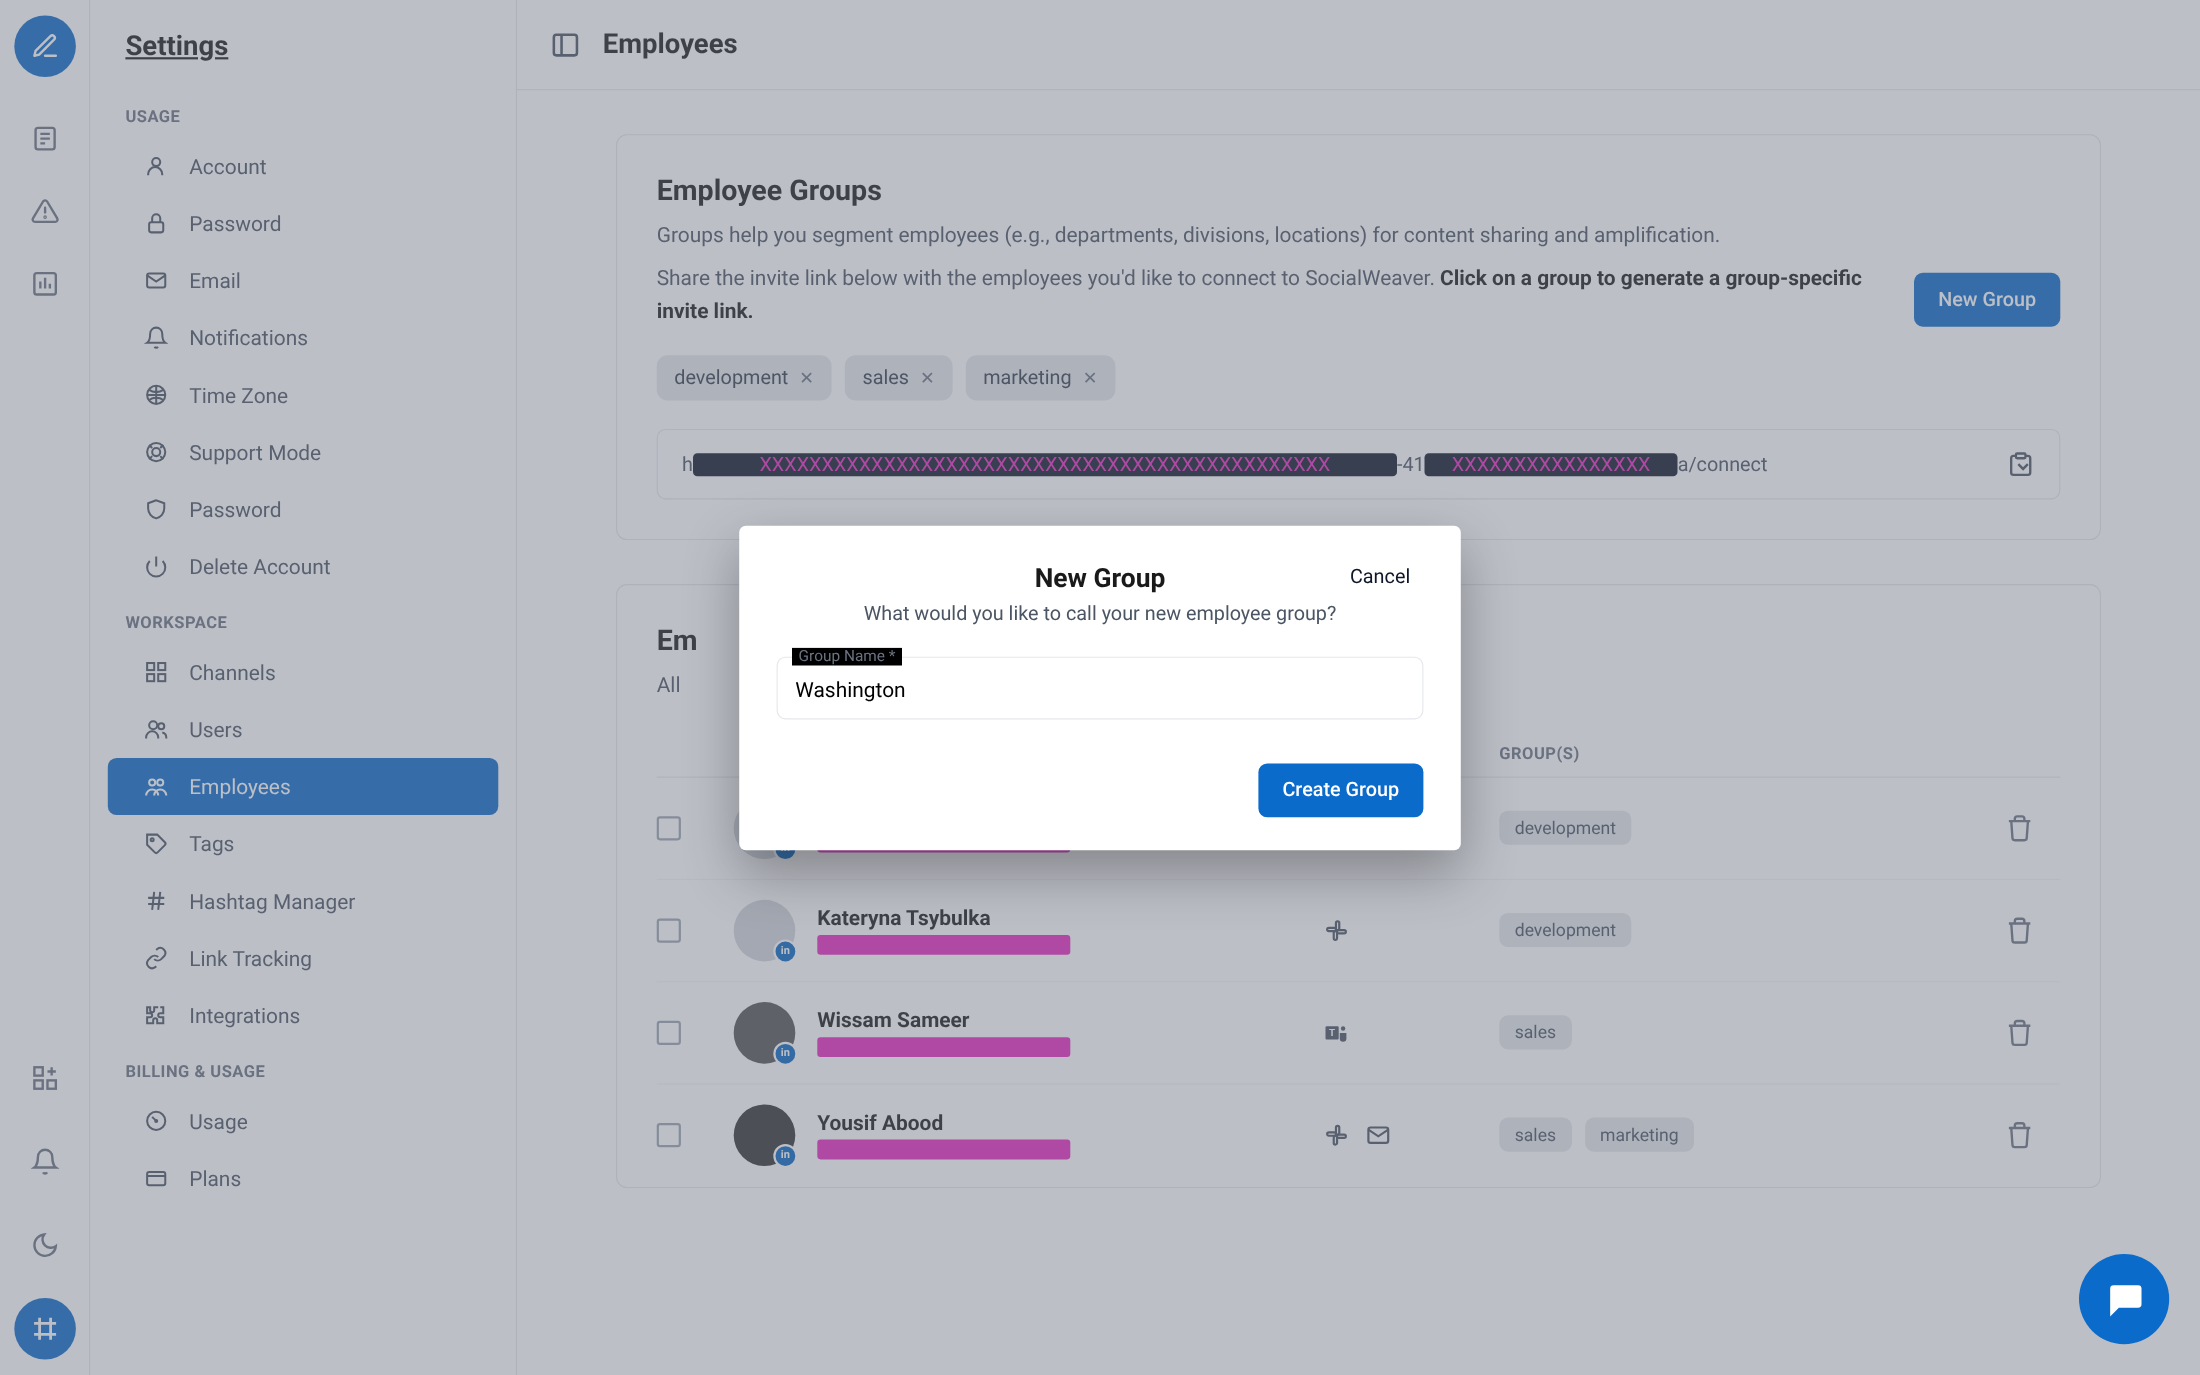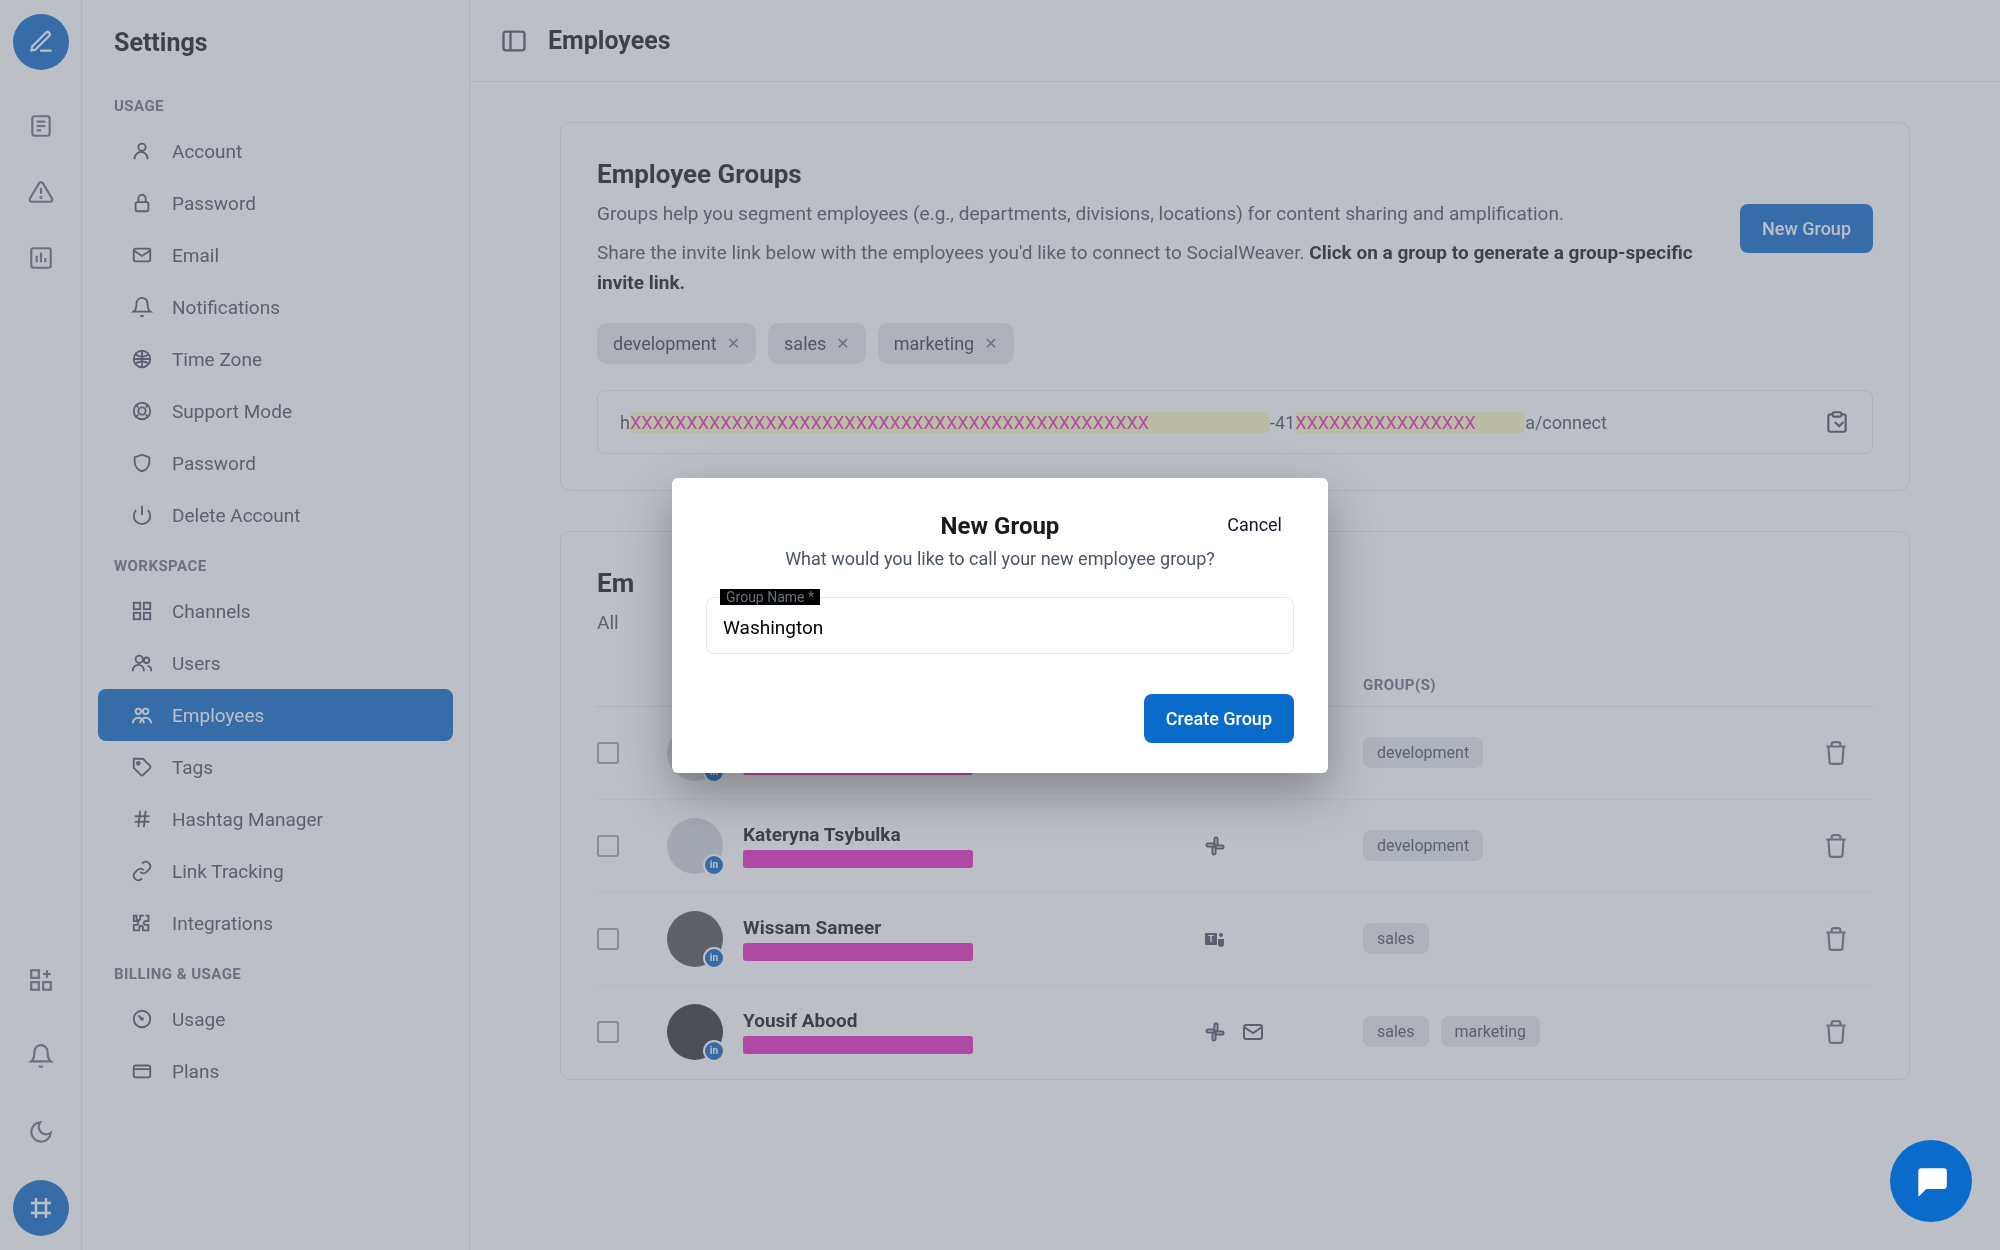--- a/index.html
+++ b/index.html
@@ -15,50 +15,50 @@
       display: flex; align-items: center; justify-content: center; margin-bottom: 28px;
     }
     .rail-icon { width: 56px; height: 56px; display: flex; align-items: center; justify-content: center; color: #6b7280; margin-bottom: 10px; }
     .rail-bottom { margin-top: auto; padding-bottom: 14px; display: flex; flex-direction: column; align-items: center; gap: 10px; }
     .rail-pattern { width: 56px; height: 56px; border-radius: 50%; background: #0b6bcb; display: flex; align-items: center; justify-content: center; }
     
     .sidebar {
       position: absolute; left: 82px; top: 0; width: 388px; height: 100%;
       border-right: 1px solid #e5e7eb; padding: 28px 0; overflow-y: auto;
     }
-    .sidebar-title { font-size: 25px; font-weight: 700; padding: 0 32px 24px; }
+    .sidebar-title { font-size: 25px; font-weight: 700; padding: 0 32px 24px; text-decoration: underline; }
     .sidebar-section { padding: 16px 32px 10px; font-size: 15px; font-weight: 700; color: #6b7280; letter-spacing: 0.03em; }
     .sidebar-item { display: flex; align-items: center; gap: 18px; padding: 14px 32px; color: #4b5563; font-size: 19px; cursor: pointer; margin: 0 16px; border-radius: 8px; }
     .sidebar-item.active { background: #0b6bcb; color: #fff; }
     .sidebar-item .si-icon { width: 24px; height: 24px; display: flex; align-items: center; justify-content: center; }
     
     .main { position: absolute; left: 470px; top: 0; right: 0; height: 100%; overflow: hidden; }
     .topbar { height: 82px; border-bottom: 1px solid #e5e7eb; display: flex; align-items: center; gap: 20px; padding: 0 30px; }
     .topbar-title { font-size: 25px; font-weight: 700; }
     .panel-collapse { width: 28px; height: 28px; color: #4b5563; }
     
     .content { padding: 40px 90px; }
     .card {
       border: 1px solid #e5e7eb; border-radius: 10px; padding: 36px; margin-bottom: 40px; background: #fff;
     }
-    .card-head { display: flex; justify-content: space-between; align-items: center; margin-bottom: 14px; gap: 32px; }
+    .card-head { display: flex; justify-content: space-between; align-items: flex-end; margin-bottom: 14px; gap: 32px; }
     .card-title { font-size: 26px; font-weight: 700; margin-bottom: 10px; }
     .card-desc { color: #4b5563; font-size: 19px; line-height: 1.55; }
     .card-desc b { font-weight: 700; color: #1a1a1a; }
     .btn-primary { background: #0b6bcb; color: #fff; border: none; border-radius: 8px; padding: 14px 22px; font-size: 18px; font-weight: 500; cursor: pointer; }
     
     .tags-row { display: flex; gap: 12px; margin-top: 26px; margin-bottom: 26px; }
     .tag-chip { background: #e5e7eb; color: #374151; border-radius: 10px; padding: 10px 16px; font-size: 18px; display: flex; align-items: center; gap: 10px; }
     .tag-x { font-size: 16px; color: #6b7280; cursor: pointer; }
     
     .invite-box {
       border: 1px solid #e5e7eb; border-radius: 8px; padding: 18px 22px; display: flex; align-items: center; justify-content: space-between;
       font-family: ui-monospace, Menlo, monospace; font-size: 18px; color: #4b5563;
     }
-    .redact { background: #fef9c3; color: #e829bf; border-radius: 4px; display: inline-block; }
+    .redact { background: #0f172a; color: #e829bf; border-radius: 4px; display: inline-block; text-align: center; }
     
     .emp-head { display: flex; border-bottom: 1px solid #e5e7eb; padding: 12px 0; font-size: 15px; font-weight: 700; color: #6b7280; letter-spacing: 0.03em; }
     .col-check { width: 70px; }
     .col-emp { flex: 1; }
     .col-groups { width: 460px; }
     .emp-row { display: flex; align-items: center; border-bottom: 1px solid #f3f4f6; padding: 18px 0; }
     .check-box { width: 22px; height: 22px; border: 2px solid #9ca3af; border-radius: 3px; }
     .avatar { width: 56px; height: 56px; border-radius: 50%; background: #d1d5db; position: relative; margin-right: 20px; }
     .avatar-badge { position: absolute; bottom: -2px; right: -2px; width: 22px; height: 22px; border-radius: 50%; background: #0a66c2; border: 2px solid #fff; display: flex; align-items: center; justify-content: center; color: #fff; font-size: 10px; font-weight: 700; }
     .emp-name { font-size: 19px; font-weight: 700; margin-bottom: 4px; }

